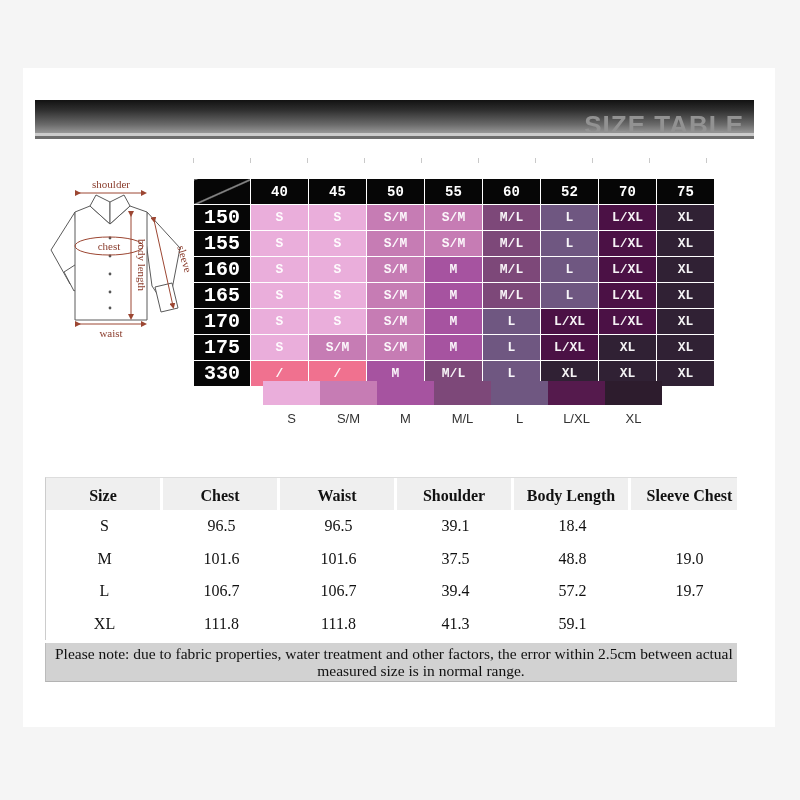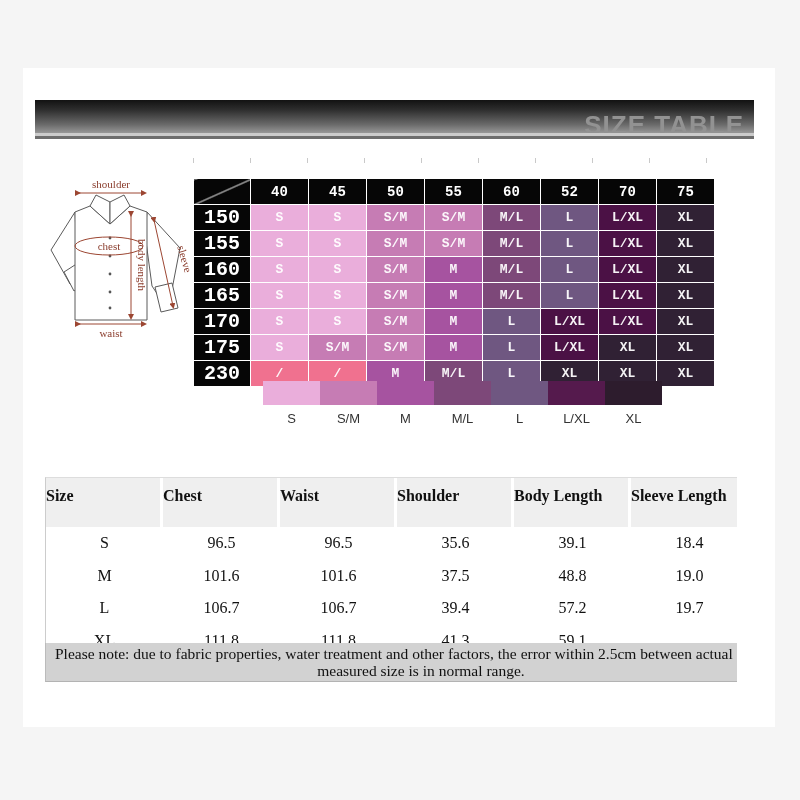--- a/index.html
+++ b/index.html
@@ -45,22 +45,22 @@
   .lg-item{width:57px;display:flex;flex-direction:column;align-items:center;}
   .lg-swatch{width:57px;height:24px;}
   .lg-label{margin-top:6px;font-size:13px;color:#333333;}
 
   
   .meas{position:absolute;left:22px;top:409px;width:691px;overflow:hidden;
     border-left:1px solid #cccccc;border-top:1px solid #dddddd;
     font-family:"Liberation Serif", serif;}
   .meas-inner{width:702px;}
   .mh-row{display:flex;}
-  .mh-cell{width:114px;height:49px;margin-right:3px;background:#efefef;
-    text-align:left;line-height:36px;font-weight:bold;font-size:16px;color:#111111;}
+  .mh-cell{width:114px;height:32px;margin-right:3px;background:#efefef;
+    text-align:center;line-height:36px;font-weight:bold;font-size:16px;color:#111111;}
   .mh-cell:last-child{width:117px;margin-right:0;}
   .m-row{display:flex;height:32.5px;}
   .m-cell{width:117px;text-align:center;line-height:32.5px;font-size:16px;color:#111111;}
 
   
   .note{position:absolute;left:22px;top:575px;width:691px;height:38px;overflow:hidden;
     background:#d2d2d2;border-left:1px solid #bbbbbb;border-bottom:1px solid #b3b3b3;}
   .note-inner{width:750px;text-align:center;padding-top:2px;
     font-family:"Liberation Serif", serif;font-size:15.5px;line-height:17px;color:#111111;}
 </style>
@@ -198,21 +198,21 @@
       <td style="background: rgb(234, 174, 219);">S</td>
       <td style="background: rgb(198, 124, 180);">S/M</td>
       <td style="background: rgb(198, 124, 180);">S/M</td>
       <td style="background: rgb(166, 83, 160);">M</td>
       <td style="background: rgb(111, 87, 129);">L</td>
       <td style="background: rgb(75, 17, 69);">L/XL</td>
       <td style="background: rgb(48, 33, 52);">XL</td>
       <td style="background: rgb(48, 33, 52);">XL</td>
     </tr>
     <tr>
-      <th class="rowhead">230</th>
+      <th class="rowhead">330</th>
       <td style="background: rgb(240, 113, 143);">/</td>
       <td style="background: rgb(240, 113, 143);">/</td>
       <td style="background: rgb(166, 83, 160);">M</td>
       <td style="background: rgb(125, 72, 121);">M/L</td>
       <td style="background: rgb(111, 87, 129);">L</td>
       <td style="background: rgb(48, 33, 52);">XL</td>
       <td style="background: rgb(48, 33, 52);">XL</td>
       <td style="background: rgb(48, 33, 52);">XL</td>
     </tr>
   </tbody>
@@ -250,27 +250,26 @@
   </div>
 
   <div class="meas">
     <div class="meas-inner">
       <div class="mh-row">
         <div class="mh-cell">Size</div>
         <div class="mh-cell">Chest</div>
         <div class="mh-cell">Waist</div>
         <div class="mh-cell">Shoulder</div>
         <div class="mh-cell">Body Length</div>
-        <div class="mh-cell">Sleeve Length</div>
+        <div class="mh-cell">Sleeve Chest</div>
       </div>
       <div class="m-row">
         <div class="m-cell">S</div>
         <div class="m-cell">96.5</div>
         <div class="m-cell">96.5</div>
-        <div class="m-cell">35.6</div>
         <div class="m-cell">39.1</div>
         <div class="m-cell">18.4</div>
       </div>
       <div class="m-row">
         <div class="m-cell">M</div>
         <div class="m-cell">101.6</div>
         <div class="m-cell">101.6</div>
         <div class="m-cell">37.5</div>
         <div class="m-cell">48.8</div>
         <div class="m-cell">19.0</div>

